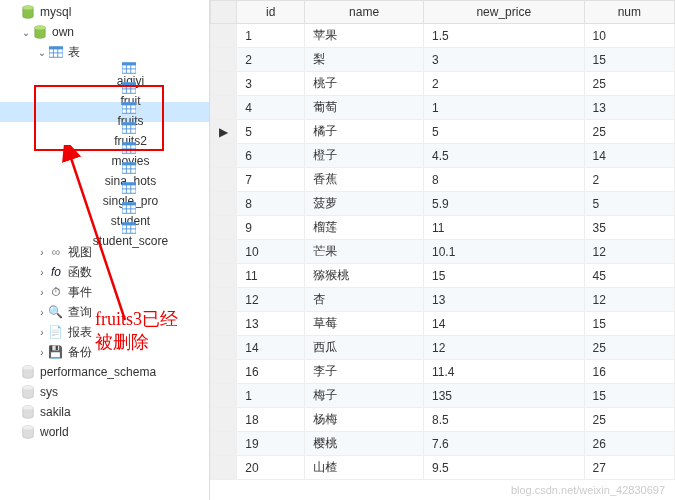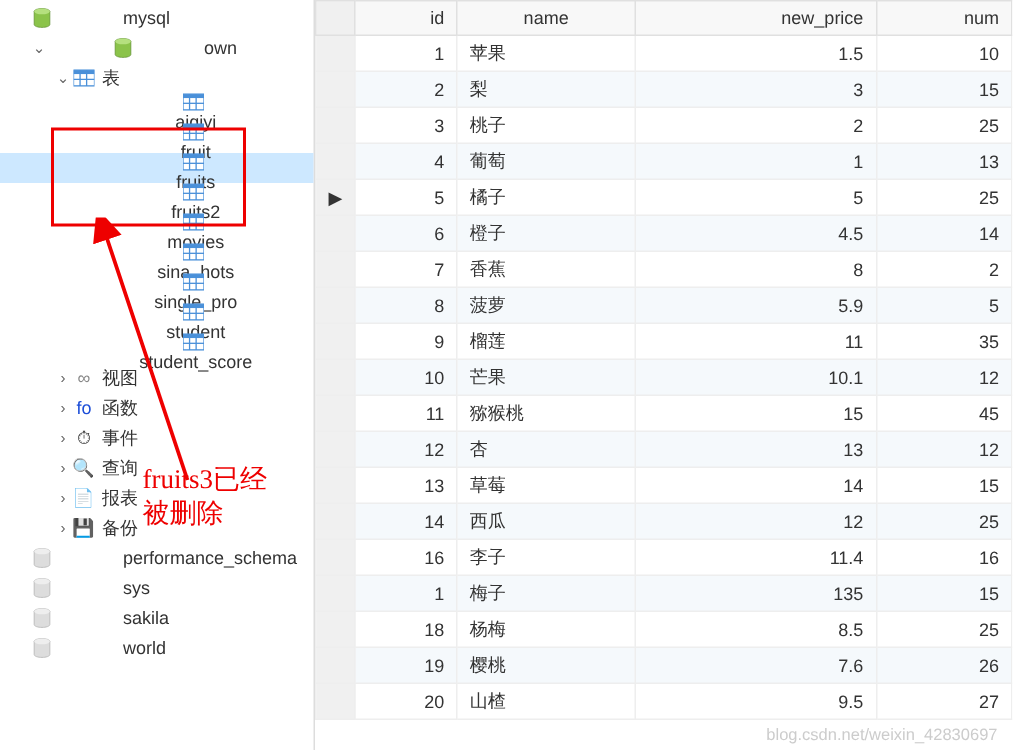--- a/index.html
+++ b/index.html
@@ -22,21 +22,21 @@
     }
     .tree-item {
       display: flex;
       align-items: center;
       height: 20px;
       padding-left: 4px;
       cursor: pointer;
       white-space: nowrap;
     }
     .tree-item.selected { background: #cde8ff; text-align: right; }
-    .indent-1 { padding-left: 20px; gap: 42px; }
+    .indent-1 { padding-left: 20px; }
     .indent-2 { padding-left: 36px; }
     .indent-3 { padding-left: 52px; flex-direction: column; }
     .expand-icon {
       width: 12px;
       display: inline-block;
       color: #666;
       font-size: 10px;
       text-align: center;
     }
     .node-icon {
@@ -61,21 +61,21 @@
       font-size: 12px;
     }
     th {
       text-align: center;
       padding: 4px 8px;
       border: 1px solid #e0e0e0;
       background: #f8f8f8;
       font-weight: normal;
       height: 22px;
     }
-    th.num-col, td.num-col { text-align: right; }
+    th.num-col, td.num-col { }
     td {
       padding: 3px 8px;
       border: 1px solid #eee;
       height: 22px;
     }
     tbody tr:nth-child(even) { background: #f5f9fc; }
     .row-marker {
       width: 22px;
       text-align: center;
       background: #f0f0f0;
@@ -255,21 +255,21 @@
           <span class="label">student_score</span>
         </div>
       </div>
     <div class="tree-item indent-2">
       <span class="expand-icon">›</span>
       <span class="node-icon" style="color:#888">∞</span>
       <span class="label">视图</span>
     </div>
     <div class="tree-item indent-2">
       <span class="expand-icon">›</span>
-      <span class="node-icon" style="color:#1d4ed8;">fo</span>
+      <span class="node-icon" style="color:#0f172a;font-style:italic">fo</span>
       <span class="label">函数</span>
     </div>
     <div class="tree-item indent-2">
       <span class="expand-icon">›</span>
       <span class="node-icon">⏱</span>
       <span class="label">事件</span>
     </div>
     <div class="tree-item indent-2">
       <span class="expand-icon">›</span>
       <span class="node-icon">🔍</span>

